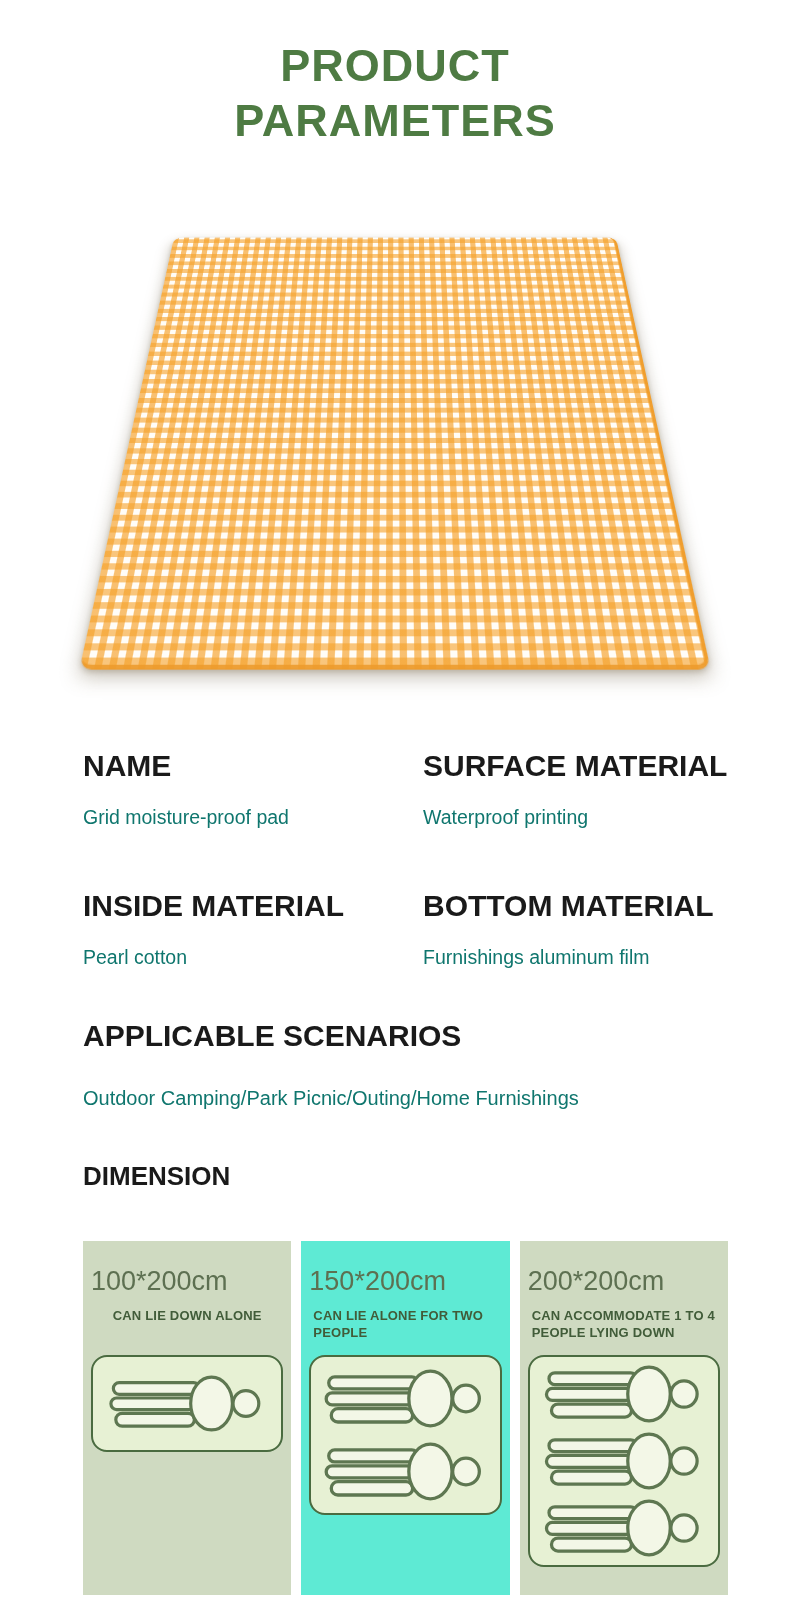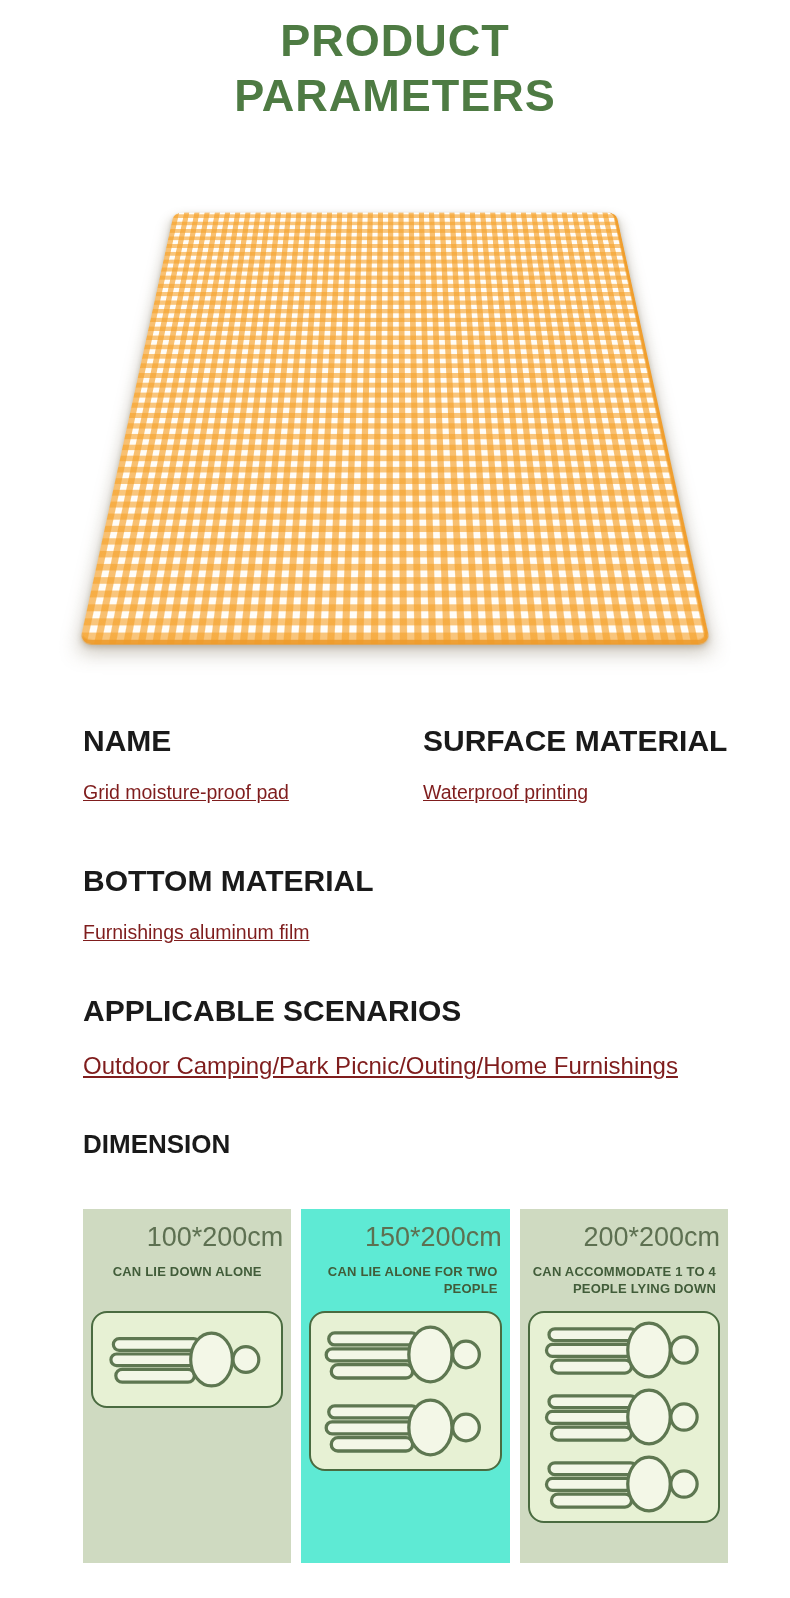--- a/index.html
+++ b/index.html
@@ -1,21 +1,21 @@
 <!DOCTYPE html>
 <html><head>
 <meta charset="utf-8">
 <style>
   * { margin:0; padding:0; box-sizing:border-box; }
   html,body { background:#ffffff; }
   body { font-family:"Liberation Sans", sans-serif; }
   .page { position:relative; width:790px; height:1598px; margin:0 auto; background:#ffffff; overflow:hidden; }
 
   
-  .title { padding-top:13px; text-align:center; color:#4e7b43; font-weight:bold;
+  .title { padding-top:38px; text-align:center; color:#4e7b43; font-weight:bold;
            font-size:45px; line-height:55px; letter-spacing:1px; }
   .title span { display:block; }
 
   
   .mat-area { margin-top:40px; height:455px; display:flex; justify-content:center; align-items:center; }
   .mat {
     width:520px; height:505px;
     background-color:#fffdf8;
     background-image:
       repeating-linear-gradient(90deg, rgba(245,161,42,0.66) 0 6px, rgba(245,161,42,0) 6px 12px),
@@ -23,30 +23,30 @@
     border-radius:10px;
     border-right:3px solid rgba(240,158,45,.95);
     border-bottom:4px solid rgba(238,155,44,.95);
     transform: perspective(800px) rotateX(34deg);
     box-shadow: 0 6px 16px rgba(110,95,65,.38), 0 2px 4px rgba(110,95,65,.25);
   }
 
   
   .specs { margin:105px 45px 12px 83px; display:grid; grid-template-columns:340px auto; row-gap:58px; }
   .spec-label { font-size:30px; font-weight:bold; color:#1a1a1a; letter-spacing:0; line-height:36px; }
-  .spec-value { margin-top:20px; font-size:19.5px; color:#7f1d1d; line-height:26px;text-decoration:underline; }
+  .spec-value { margin-top:20px; font-size:19.5px; color:#0f766e; line-height:26px; }
 
   .scenarios { margin:48px 45px 0 83px; }
-  .scenarios .spec-value { margin-top:24px; font-size:24px; }
+  .scenarios .spec-value { margin-top:31px; font-size:20px; }
 
   .dimension-heading { margin:46px 0 0 83px; font-size:26px; font-weight:bold; color:#1a1a1a; line-height:38px; }
 
   
   .cards { margin:46px 0 0 83px; width:645px; height:354px; display:flex; gap:10px; }
-  .card { flex:1 1 0; padding:12px 8px 0 8px; text-align:right; }
+  .card { flex:1 1 0; padding:24px 8px 0 8px; text-align:left; }
   .card.bg-green { background:#cfdac1; }
   .card.bg-light { background:#5eead4; }
   .card-size { font-size:27px; color:#5d7051; line-height:32px; }
   .card-caption { margin:10px 4px 1px 4px; min-height:36px; font-size:13px; font-weight:bold;
                   color:#415c39; line-height:17px; letter-spacing:0.2px;
                   display:flex; align-items:flex-start; justify-content:center; }
   .mat-rect { margin:12px auto 0 auto; width:100%; background:#e7f1d4; border:2.5px solid #4a6b40;
               border-radius:16px; display:flex; flex-direction:column; justify-content:space-evenly;
               align-items:center; overflow:hidden; }
   .mat-rect.h1 { height:97px; }
@@ -85,20 +85,24 @@
   </div>
 
   <div class="specs">
     <div class="spec">
       <div class="spec-label">NAME</div>
       <div class="spec-value">Grid moisture-proof pad</div>
     </div>
     <div class="spec">
       <div class="spec-label">SURFACE MATERIAL</div>
       <div class="spec-value">Waterproof printing</div>
+    </div>
+    <div class="spec">
+      <div class="spec-label">INSIDE MATERIAL</div>
+      <div class="spec-value">Pearl cotton</div>
     </div>
     <div class="spec">
       <div class="spec-label">BOTTOM MATERIAL</div>
       <div class="spec-value">Furnishings aluminum film</div>
     </div>
   </div>
 
   <div class="scenarios">
     <div class="spec-label">APPLICABLE SCENARIOS</div>
     <div class="spec-value">Outdoor Camping/Park Picnic/Outing/Home Furnishings</div>

